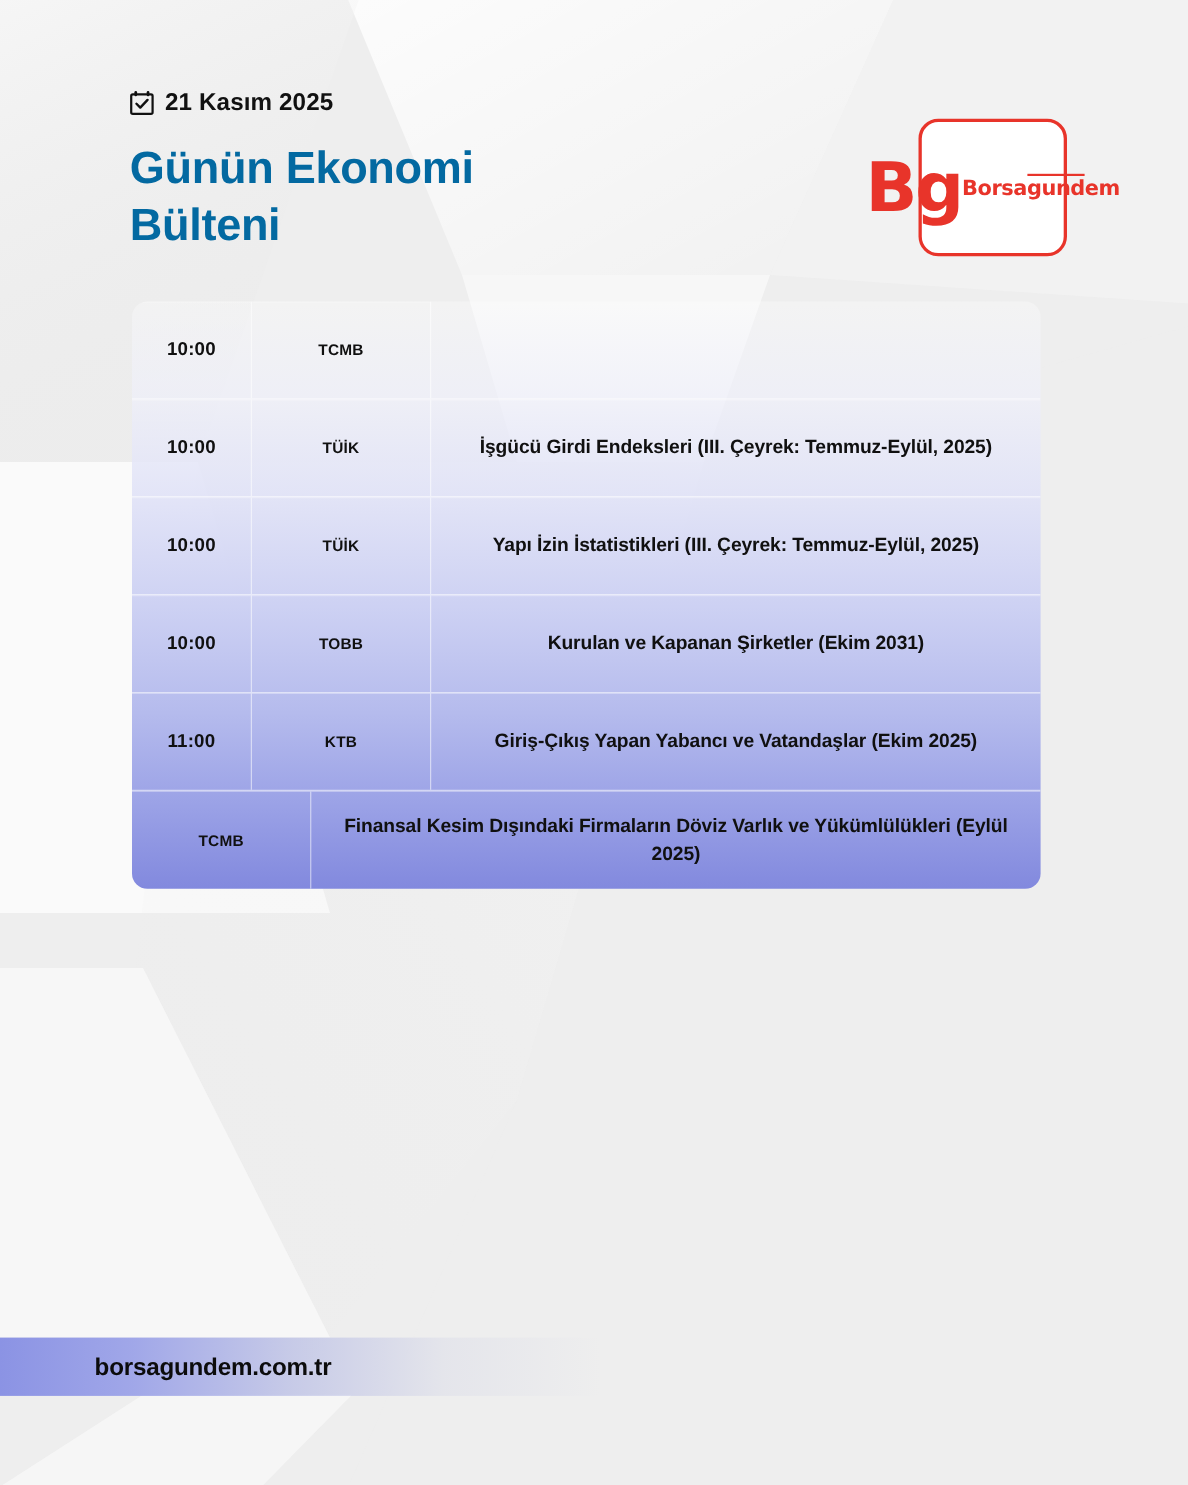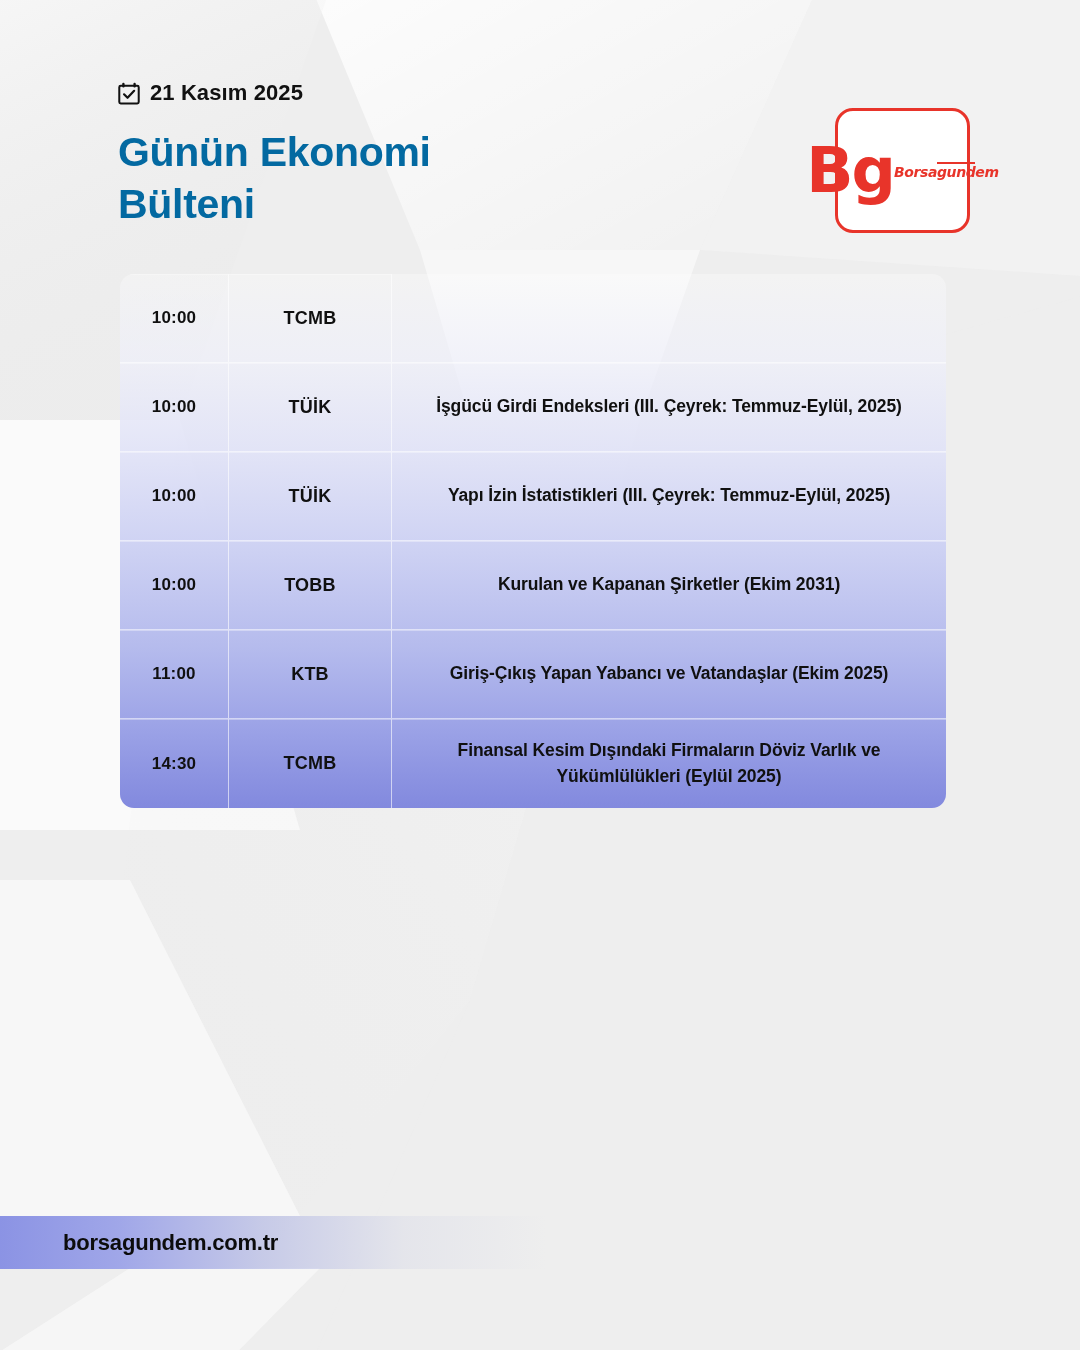--- a/index.html
+++ b/index.html
@@ -59,25 +59,24 @@
     display:flex; flex-direction:row;
     align-items:center; justify-content:center;
     z-index:5;
   }
   .logo-bg {
     font-size:62px; font-weight:bold; color:#e8342a;
     line-height:0.92; letter-spacing:-2px;
     font-family:"DejaVu Sans", sans-serif;
   }
   .logo-word {
-    font-size:14px; font-weight:bold; color:#e8342a;
+    font-size:19px; font-weight:bold; color:#e8342a;
     letter-spacing:-0.4px; line-height:1;
     margin-top:2px;
     font-family:"DejaVu Sans", sans-serif;
-    font-style:italic;
   }
   .logo-word .ov { border-top:2.5px solid #e8342a; }
 
   
   .table {
     position:absolute;
     left:120px; top:274px;
     width:826px;
     border-radius:14px;
     overflow:hidden;
@@ -102,41 +101,41 @@
   .cell {
     display:flex; align-items:center; justify-content:center;
     padding:10px 8px;
     font-weight:bold;
     color:#101010;
     text-align:center;
     border-right:1px solid rgba(255,255,255,0.6);
     box-shadow: inset 0 1px 0 rgba(255,255,255,0.35);
   }
   .cell.time  { width:109px; flex:0 0 109px; font-size:17px; letter-spacing:0.2px; }
-  .cell.org   { width:163px; flex:0 0 163px; font-size:18px; letter-spacing:0.2px; }
+  .cell.org   { width:163px; flex:0 0 163px; font-size:14px; letter-spacing:0.2px; }
   .cell.desc  { flex:1 1 auto; border-right:none;
                 font-size:17.5px; line-height:1.45; padding:12px 26px;
                 letter-spacing:-0.1px; }
 
   
   .footer {
     position:absolute;
     left:0; top:1216px;
     width:546px; height:53px;
     background:linear-gradient(to right,
        rgba(139,147,228,1) 0%,
        rgba(156,163,232,0.95) 22%,
        rgba(183,188,229,0.72) 48%,
        rgba(214,216,231,0.40) 74%,
        rgba(238,238,238,0) 100%);
     display:flex; align-items:center;
     z-index:5;
   }
   .footer-url {
-    margin-left:63px;
+    margin-left:86px;
     font-size:22px; font-weight:bold; color:#0c0c0c;
     letter-spacing:-0.2px;
   }
 </style>
 </head>
 <body>
 
 <div id="page">
 
   <div class="bg-layer">
@@ -214,21 +213,20 @@
       <div class="cell desc">Kurulan ve Kapanan Şirketler (Ekim 2031)</div>
     </div>
 
     <div class="row">
       <div class="cell time">11:00</div>
       <div class="cell org">KTB</div>
       <div class="cell desc">Giriş-Çıkış Yapan Yabancı ve Vatandaşlar (Ekim 2025)</div>
     </div>
 
     <div class="row">
-      <div class="cell time">14:30</div>
       <div class="cell org">TCMB</div>
       <div class="cell desc">Finansal Kesim Dışındaki Firmaların Döviz Varlık ve Yükümlülükleri (Eylül 2025)</div>
     </div>
 
   </div>
 
   <div class="footer">
     <span class="footer-url">borsagundem.com.tr</span>
   </div>
 

